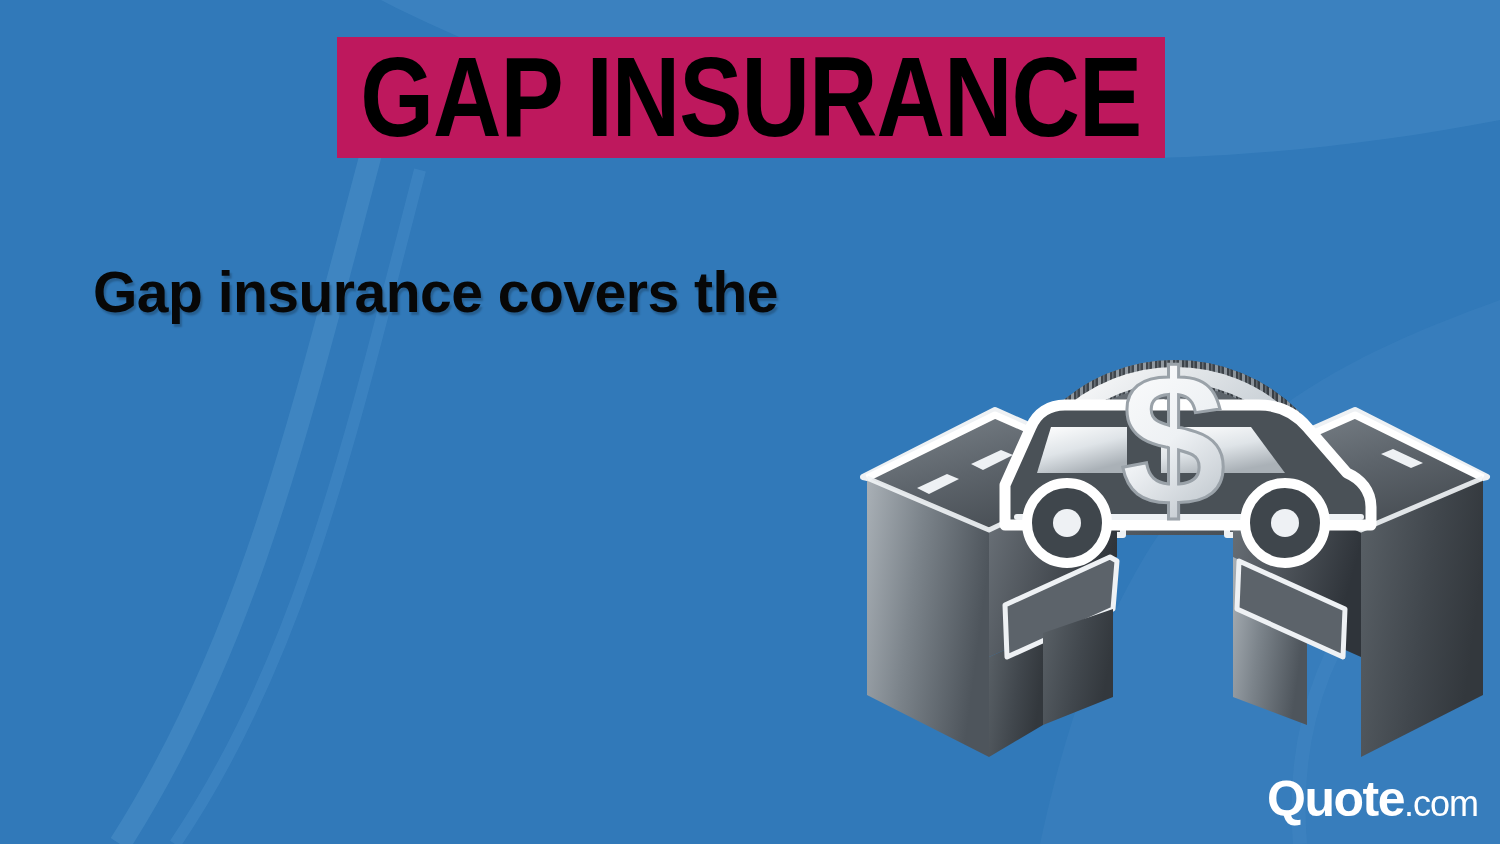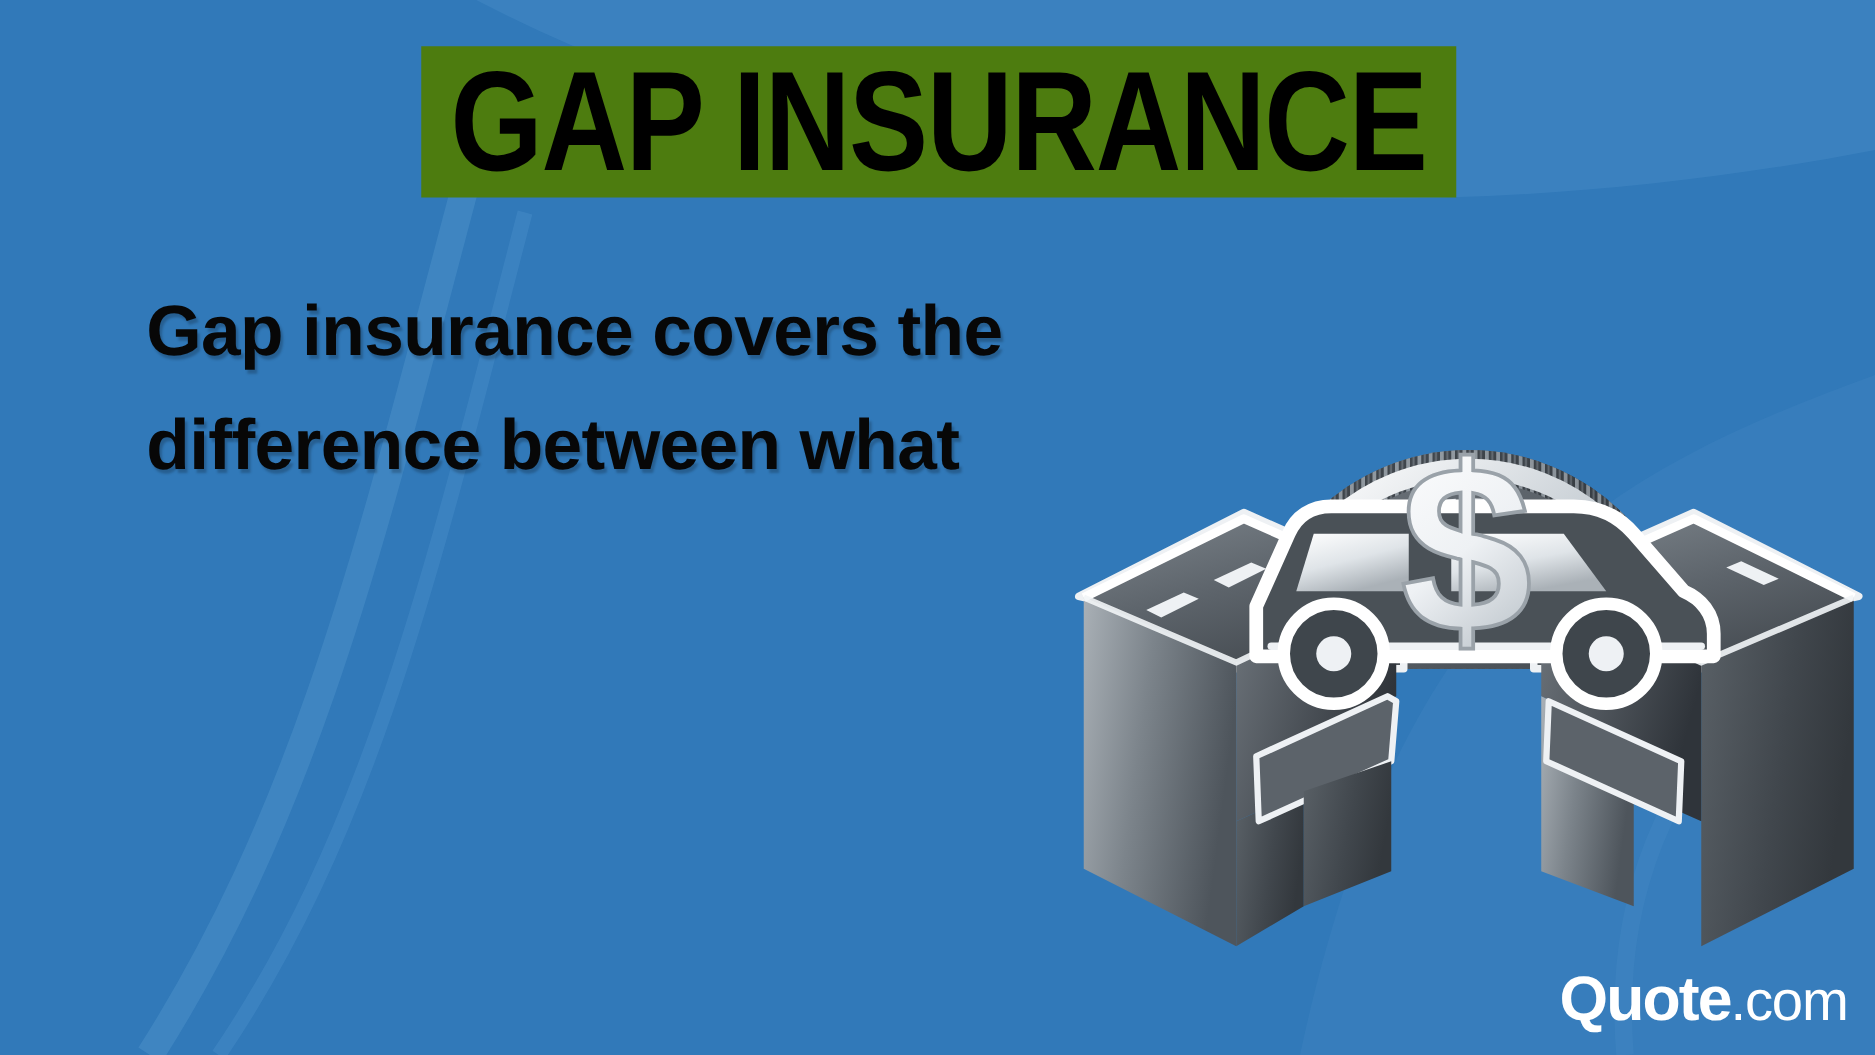--- a/index.html
+++ b/index.html
@@ -20,44 +20,43 @@
   .bg-layer { position: absolute; inset: 0; overflow: hidden; pointer-events: none; }
   .bg-svg { position: absolute; top: 0; left: 0; width: 1500px; height: 844px; display: block; }
 
   
   #title-banner {
     position: absolute;
     left: 337px;
     top: 37px;
     width: 828px;
     height: 121px;
-    background: #4d7c0f;
+    background: #be185d;
     display: flex;
     align-items: center;
     justify-content: center;
   }
   #title-text {
     font-family: "Liberation Sans", sans-serif;
     font-weight: bold;
     font-size: 93px;
     letter-spacing: -1px;
     line-height: 1;
     color: #000000;
     white-space: nowrap;
     transform: scaleY(1.22) scaleX(1.02);
     transform-origin: center center;
   }
 
   
   #body-copy {
     position: absolute;
     left: 93px;
-    top: 220px;
+    top: 247px;
     width: 790px;
-    margin-left: 24px;
   }
   .body-line {
     font-family: "Liberation Sans", sans-serif;
     font-weight: bold;
     font-size: 57px;
     line-height: 91px;
     color: #070707;
     white-space: nowrap;
     text-shadow: 2px 3px 2px rgba(0,0,0,0.22);
     letter-spacing: -0.5px;
@@ -84,21 +83,21 @@
     font-family: "Liberation Sans", sans-serif;
     line-height: 1;
     margin-top: 40px;
   }
   #logo-mark {
     font-size: 50px;
     font-weight: bold;
     letter-spacing: -1.5px;
   }
   #logo-tld {
-    font-size: 45px;
+    font-size: 36px;
     font-weight: 400;
     letter-spacing: -1px;
   }
 </style>
 </head>
 <body>
 
 <div id="canvas">
 
   <div class="bg-layer">
@@ -121,21 +120,20 @@
       </g>
     </svg>
   </div>
 
   <div id="title-banner">
     <span id="title-text">GAP INSURANCE</span>
   </div>
 
   <div id="body-copy">
     <div class="body-line">Gap insurance covers the</div>
-    <div class="body-line">difference between what</div>
   </div>
 
   <div id="illustration">
     <svg viewBox="0 0 640 580" aria-hidden="true">
       <defs>
         <linearGradient id="gFaceL" x1="0" y1="0" x2="1" y2="0.3">
           <stop offset="0%" stop-color="#a9b0b6"></stop>
           <stop offset="45%" stop-color="#7c848b"></stop>
           <stop offset="100%" stop-color="#4e555c"></stop>
         </linearGradient>

